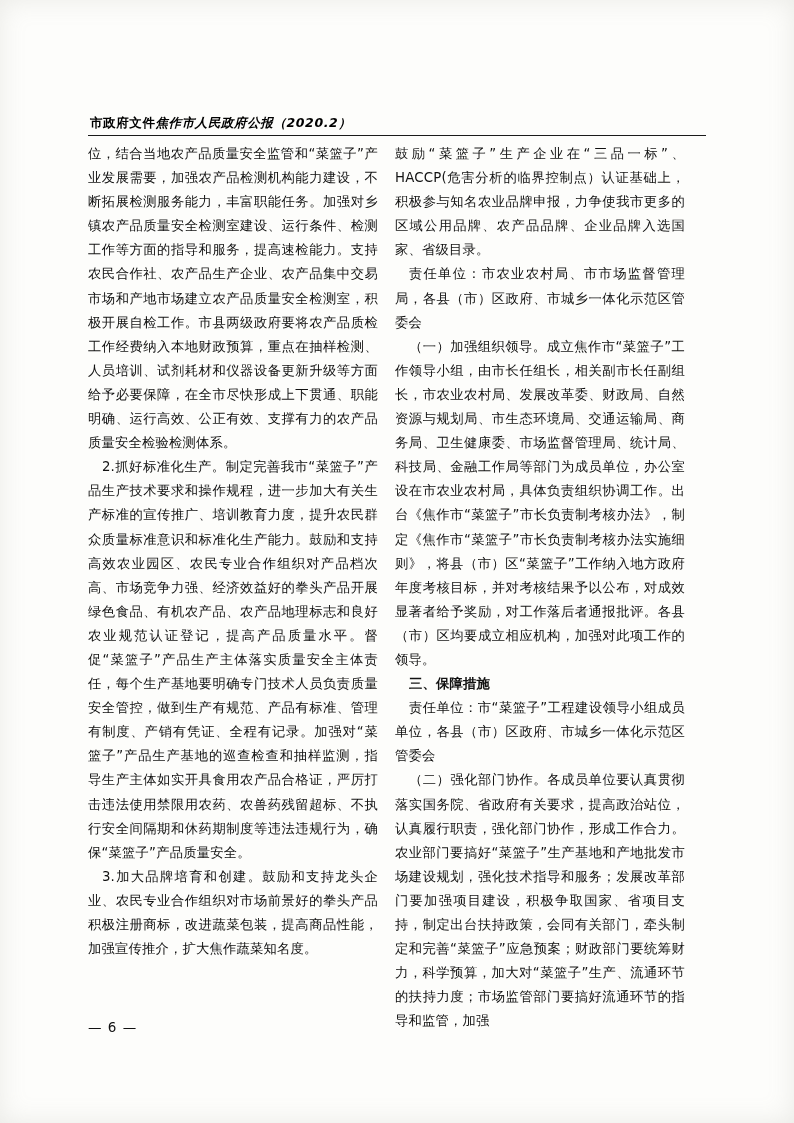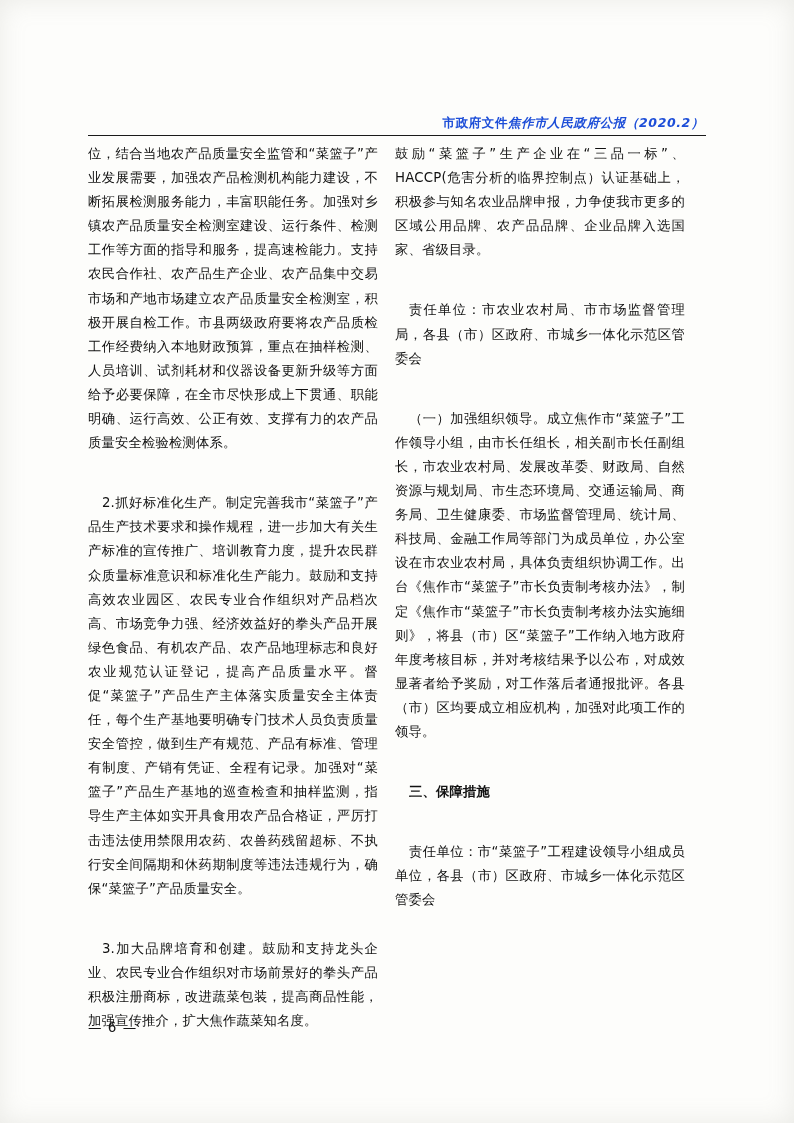--- a/index.html
+++ b/index.html
@@ -27,25 +27,25 @@
     pointer-events: none;
     box-shadow: inset 0 0 26px rgba(150,150,140,0.18);
   }
   .header {
     position: absolute;
     top: 108px;
     left: 88px;
     right: 88px;
     height: 24px;
     display: flex;
-    justify-content: flex-end;
+    justify-content: flex-start;
     align-items: flex-end;
     font-size: 12.5px;
     font-weight: bold;
-    color: #1d4ed8;
+    color: #000000;
     letter-spacing: 0.6px;
   }
   .header .rule {
     position: absolute;
     left: 0;
     right: 0;
     bottom: -4px;
     height: 1px;
     background: #1a1a1a;
   }
@@ -69,21 +69,21 @@
     margin: 0;
     font-size: 13.3px;
     line-height: 24.1px;
     color: #111;
     text-align: justify;
     text-justify: inter-ideograph;
     letter-spacing: 0.2px;
     font-family: "DejaVu Sans", "Liberation Sans", sans-serif;
   }
   .col p.ind1 { text-indent: 0; }
-  .col p.ind2 { text-indent: 1.05em; margin-top: 36px; }
+  .col p.ind2 { text-indent: 1.05em; }
   .col p.bold {
     font-weight: bold;
   }
   .footer {
     position: absolute;
     left: 88px;
     bottom: 88px;
     font-size: 13.5px;
     color: #111;
     letter-spacing: 1px;
@@ -107,19 +107,20 @@
       <p class="ind2">2.抓好标准化生产。制定完善我市“菜篮子”产品生产技术要求和操作规程，进一步加大有关生产标准的宣传推广、培训教育力度，提升农民群众质量标准意识和标准化生产能力。鼓励和支持高效农业园区、农民专业合作组织对产品档次高、市场竞争力强、经济效益好的拳头产品开展绿色食品、有机农产品、农产品地理标志和良好农业规范认证登记，提高产品质量水平。督促“菜篮子”产品生产主体落实质量安全主体责任，每个生产基地要明确专门技术人员负责质量安全管控，做到生产有规范、产品有标准、管理有制度、产销有凭证、全程有记录。加强对“菜篮子”产品生产基地的巡查检查和抽样监测，指导生产主体如实开具食用农产品合格证，严厉打击违法使用禁限用农药、农兽药残留超标、不执行安全间隔期和休药期制度等违法违规行为，确保“菜篮子”产品质量安全。</p>
       <p class="ind2">3.加大品牌培育和创建。鼓励和支持龙头企业、农民专业合作组织对市场前景好的拳头产品积极注册商标，改进蔬菜包装，提高商品性能，加强宣传推介，扩大焦作蔬菜知名度。</p>
     </div>
 
     <div class="col">
       <p class="ind1">鼓励“菜篮子”生产企业在“三品一标”、HACCP(危害分析的临界控制点）认证基础上，积极参与知名农业品牌申报，力争使我市更多的区域公用品牌、农产品品牌、企业品牌入选国家、省级目录。</p>
       <p class="ind2">责任单位：市农业农村局、市市场监督管理局，各县（市）区政府、市城乡一体化示范区管委会</p>
       <p class="ind2"><span class="bold">（一）加强组织领导。</span><span>成立焦作市“菜篮子”工作领导小组，由市长任组长，相关副市长任副组长，市农业农村局、发展改革委、财政局、自然资源与规划局、市生态环境局、交通运输局、商务局、卫生健康委、市场监督管理局、统计局、科技局、金融工作局等部门为成员单位，办公室设在市农业农村局，具体负责组织协调工作。出台《焦作市“菜篮子”市长负责制考核办法》，制定《焦作市“菜篮子”市长负责制考核办法实施细则》，将县（市）区“菜篮子”工作纳入地方政府年度考核目标，并对考核结果予以公布，对成效显著者给予奖励，对工作落后者通报批评。各县（市）区均要成立相应机构，加强对此项工作的领导。</span></p>
       <p class="ind2 bold">三、保障措施</p>
       <p class="ind2">责任单位：市“菜篮子”工程建设领导小组成员单位，各县（市）区政府、市城乡一体化示范区管委会</p>
+      <p class="ind2"><span class="bold">（二）强化部门协作。</span><span>各成员单位要认真贯彻落实国务院、省政府有关要求，提高政治站位，认真履行职责，强化部门协作，形成工作合力。农业部门要搞好“菜篮子”生产基地和产地批发市场建设规划，强化技术指导和服务；发展改革部门要加强项目建设，积极争取国家、省项目支持，制定出台扶持政策，会同有关部门，牵头制定和完善“菜篮子”应急预案；财政部门要统筹财力，科学预算，加大对“菜篮子”生产、流通环节的扶持力度；市场监管部门要搞好流通环节的指导和监管，加强</span></p>
     </div>
 
   </div>
 
   <div class="footer">— 6 —</div>
 
 </div>
 
 </body></html>

